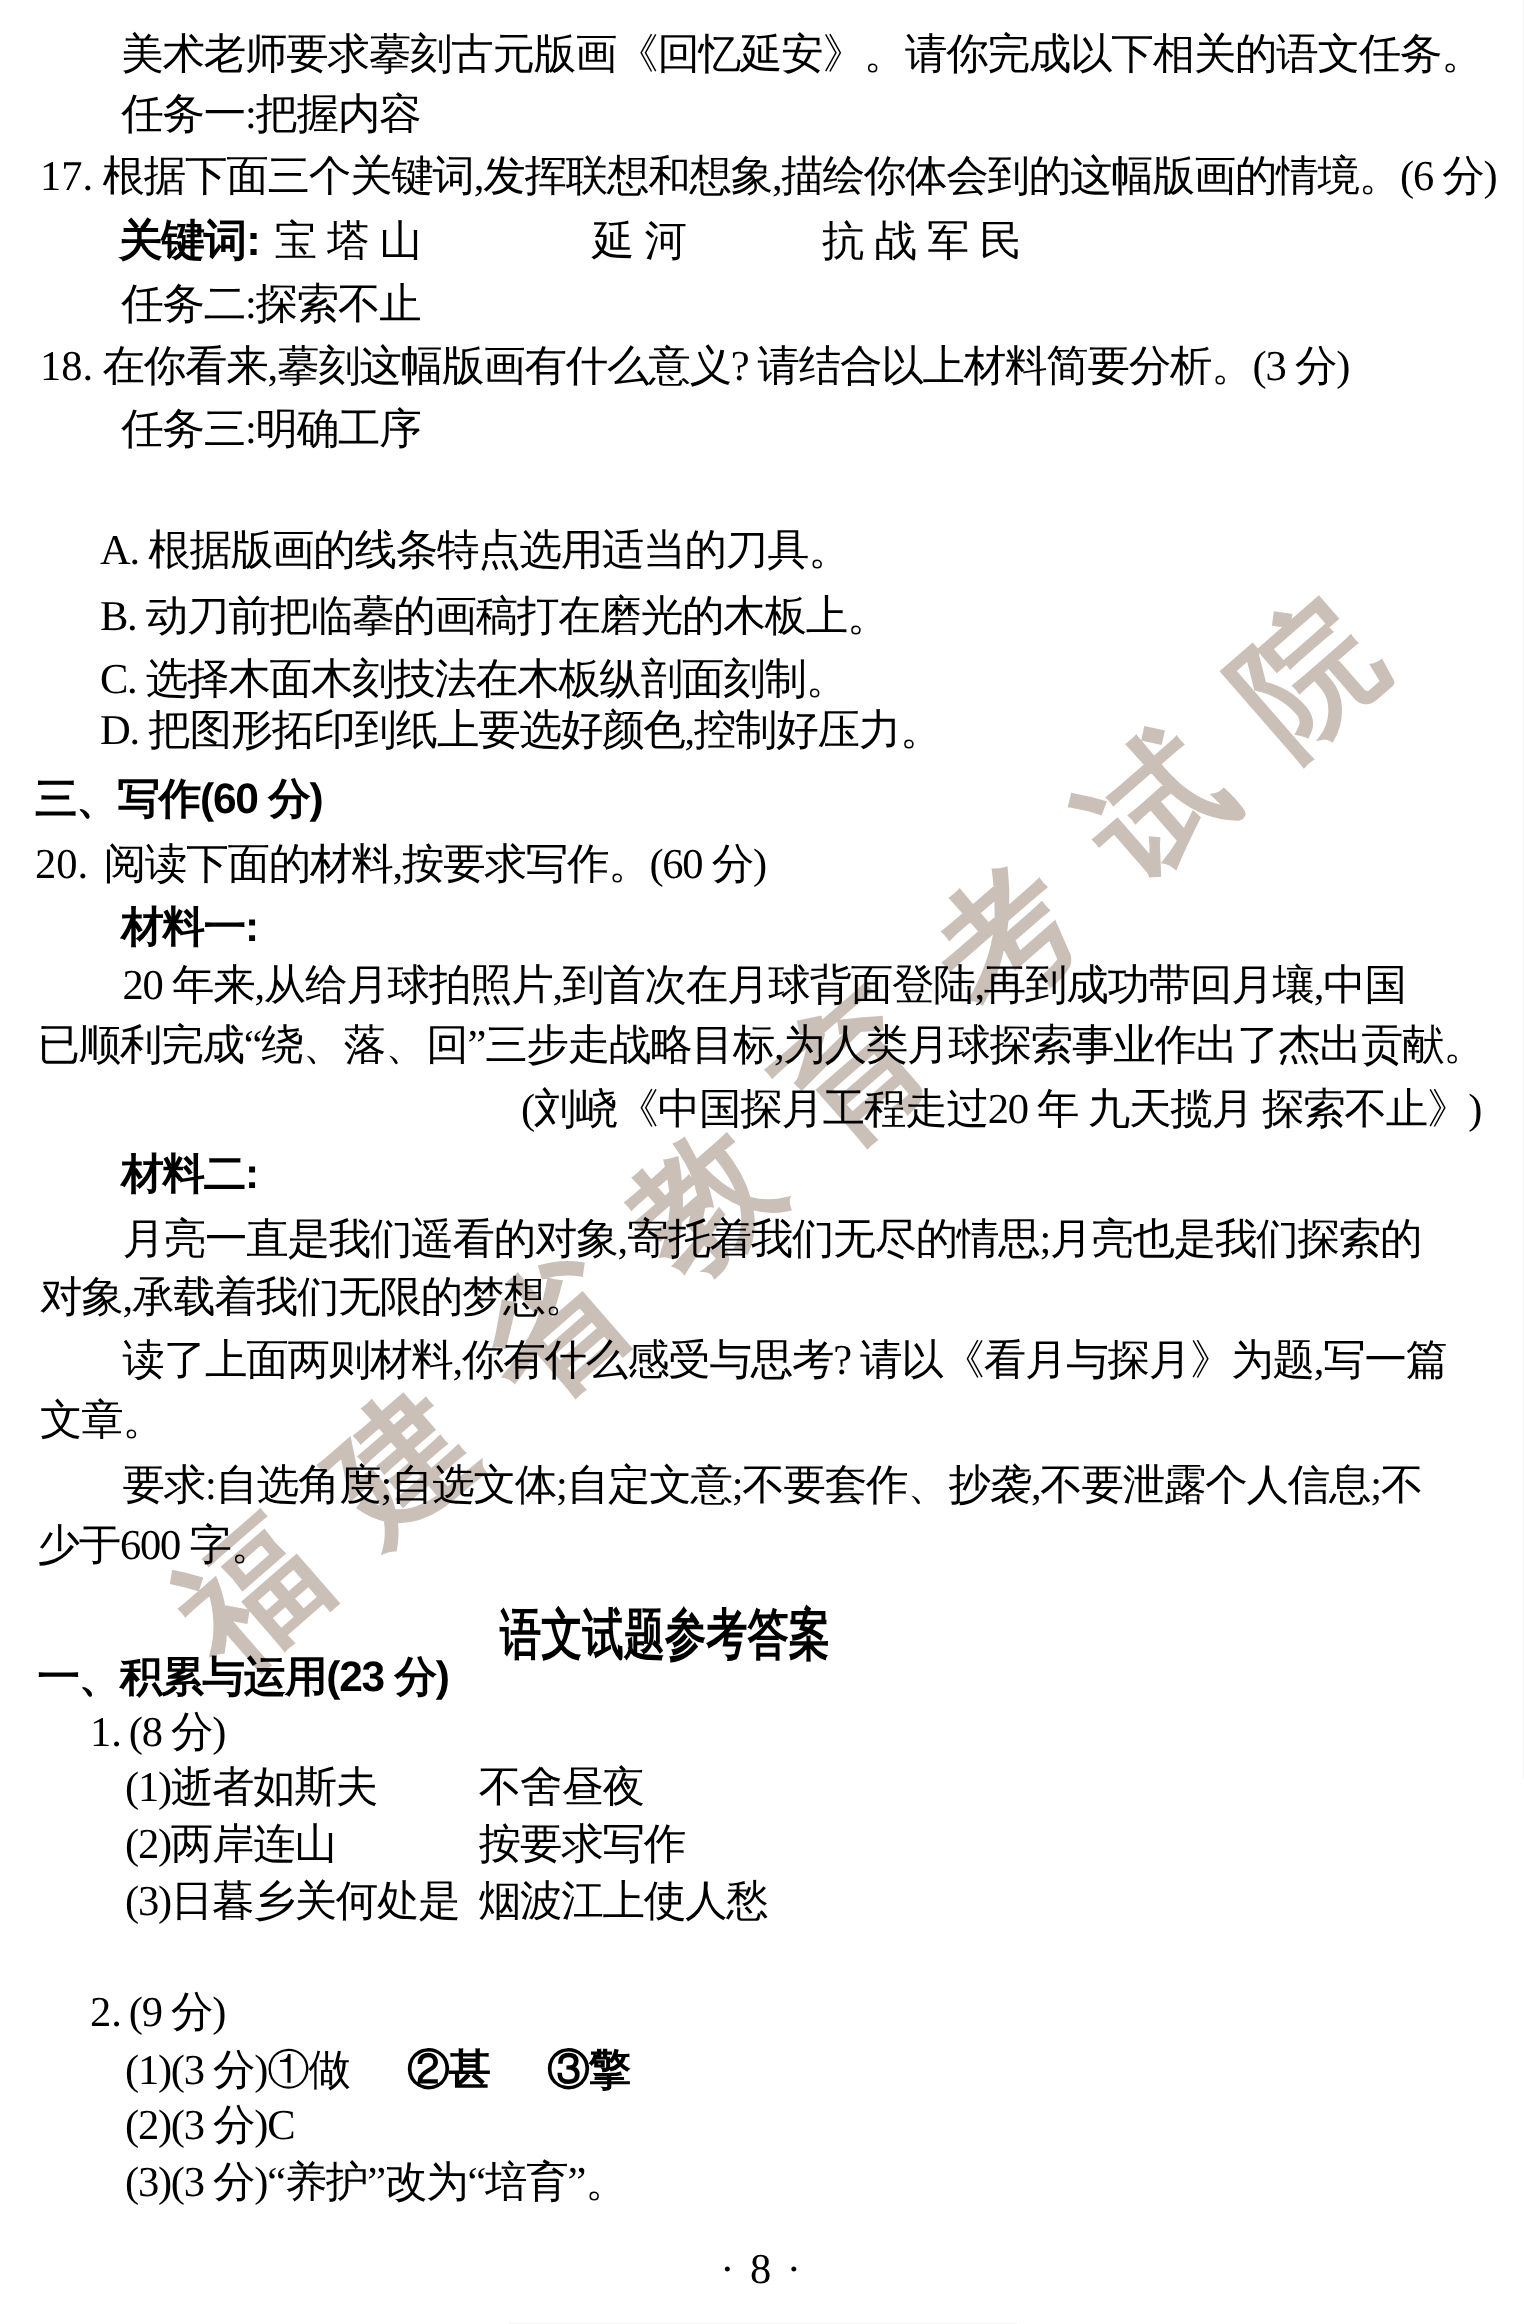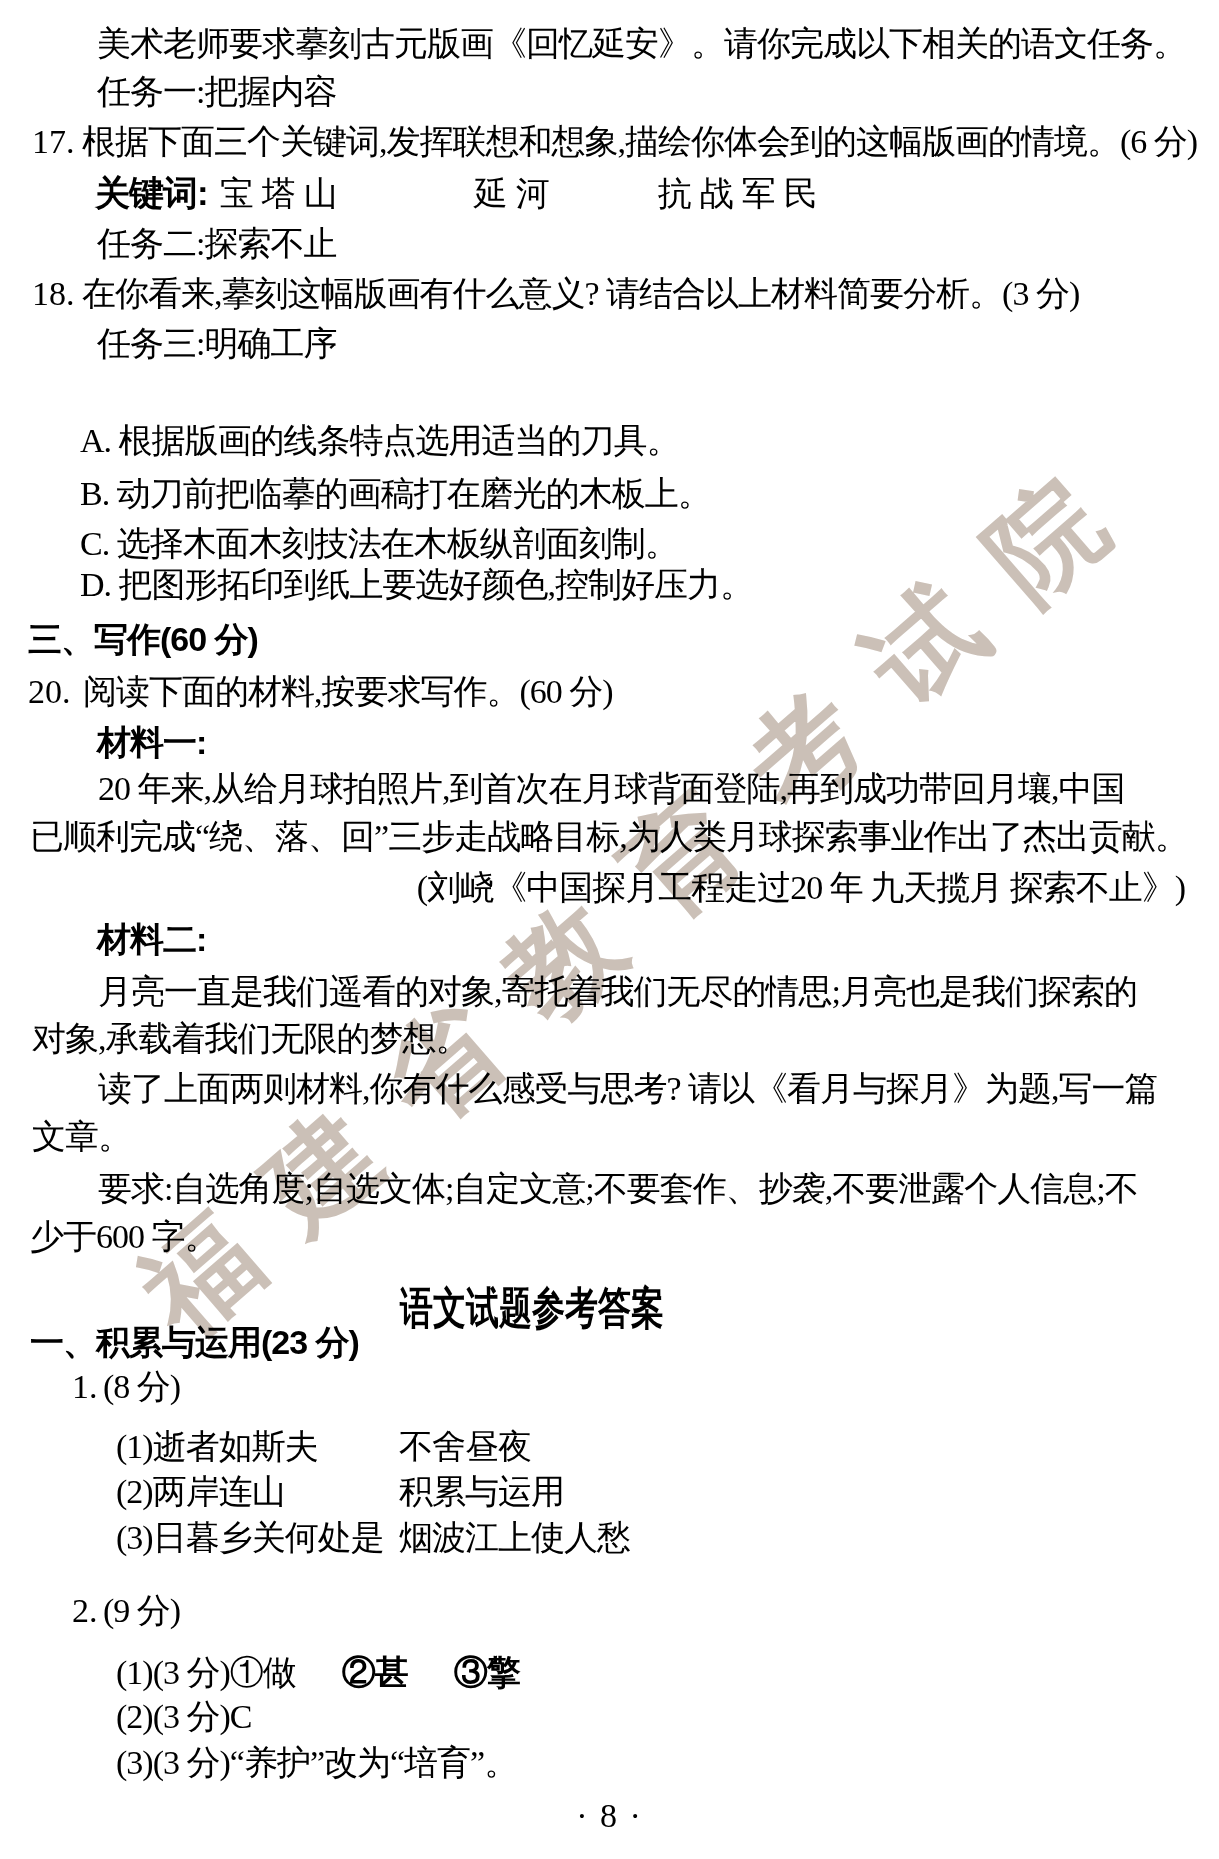--- a/index.html
+++ b/index.html
@@ -14,21 +14,21 @@
     transform:rotate(-41deg);transform-origin:0 50%;white-space:nowrap;
   }
   .ln{
     position:absolute;left:30px;z-index:1;white-space:nowrap;
     font-size:34px;line-height:1;letter-spacing:-1px;
   }
   .hei{font-family:"Liberation Sans",sans-serif;font-weight:bold;}
   .task{left:97px;}
   .ind{left:98px;}
   .opt{left:80px;}
-  .sub{left:116px;margin-top:16px;}
+  .sub{left:100px;}
   .num2{left:72px;}
   .qnum{display:inline-block;width:50px;letter-spacing:0;}
   .qnum20{display:inline-block;width:55px;letter-spacing:0;}
   .anum{display:inline-block;width:31px;letter-spacing:0;}
   .cite{left:auto;right:34px;}
   .kwlabel{font-size:35px;}
   .kw{letter-spacing:8px;}
   .kw1{margin-left:12px;}
   .kw2{margin-left:128px;}
   .kw3{margin-left:100px;}
@@ -107,21 +107,21 @@
   <div class="ln hei sec" style="top:1325px">一、积累与运用(23 分)</div>
 
   <div class="ln num2" style="top:1370px">
     <span class="anum">1.</span><span>(8 分)</span>
   </div>
 
   <div class="ln sub" style="top:1414px">
     <span class="pairL">(1)逝者如斯夫</span><span>不舍昼夜</span>
   </div>
   <div class="ln sub" style="top:1459px">
-    <span class="pairL">(2)两岸连山</span><span>积累与运用</span>
+    <span class="pairL">(2)两岸连山</span><span>按要求写作</span>
   </div>
   <div class="ln sub" style="top:1505px">
     <span class="pairL">(3)日暮乡关何处是</span><span>烟波江上使人愁</span>
   </div>
 
   <div class="ln num2" style="top:1594px">
     <span class="anum">2.</span><span>(9 分)</span>
   </div>
 
   <div class="ln sub" style="top:1640px">

